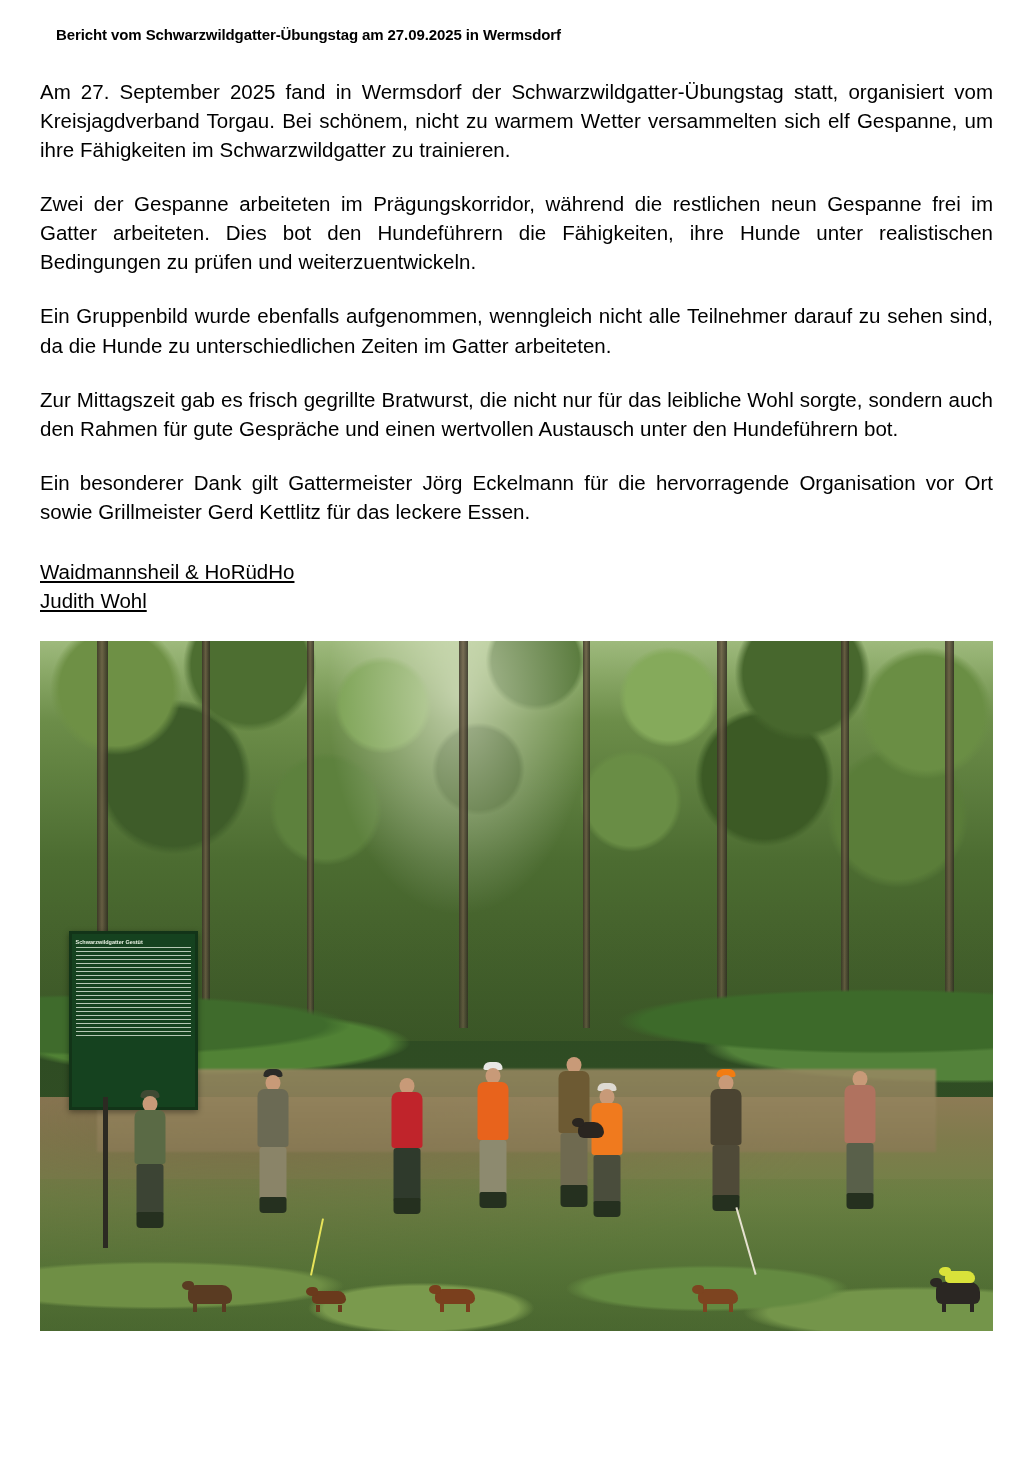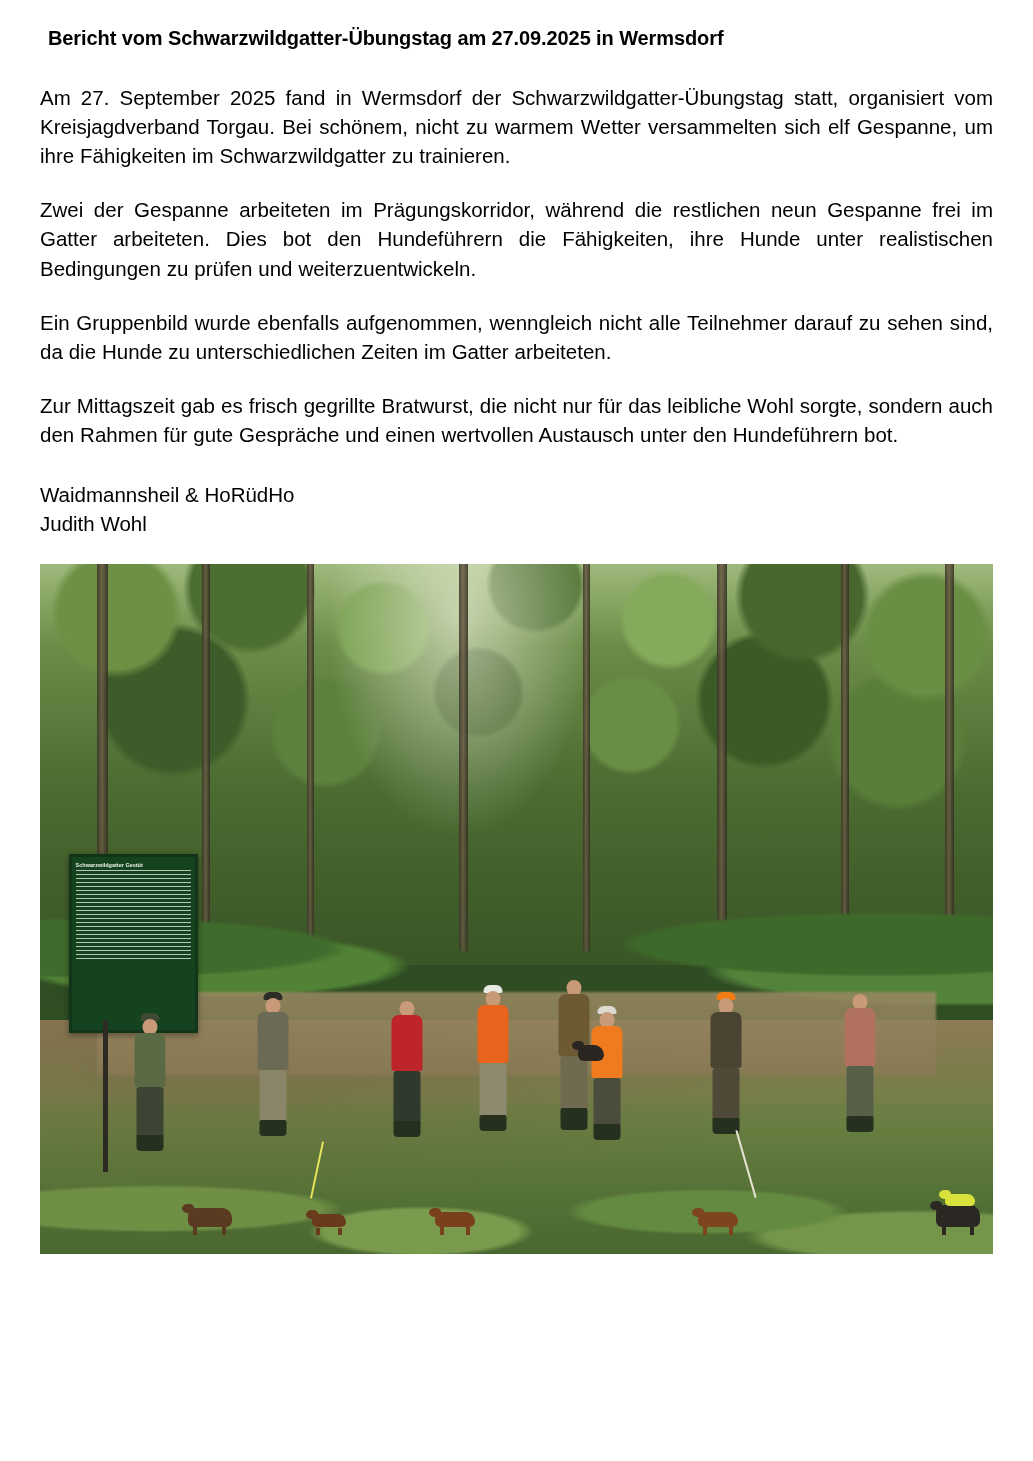--- a/index.html
+++ b/index.html
@@ -15,41 +15,41 @@
     overflow: hidden;
   }
   .page {
     position: relative;
     width: 1033px;
     height: 1461px;
     box-sizing: border-box;
     padding: 26px 40px 0 40px;
   }
   .doc-title {
-    font-size: 20px;
+    font-size: 15px;
     font-weight: bold;
     line-height: 1.25;
-    margin: 0 0 0 8px;
+    margin: 0 0 0 16px;
     letter-spacing: -0.1px;
   }
   .para {
     font-size: 20.5px;
     line-height: 1.42;
     text-align: justify;
     margin: 25px 0 0 0;
     word-spacing: 0.2px;
   }
   .para.first { margin-top: 32px; }
   .sig {
     font-size: 20.5px;
     line-height: 1.42;
     margin: 31px 0 0 0;
     text-align: left;
   }
-  .sig div { white-space: nowrap; }
+  .sig div { white-space: nowrap; text-decoration: underline; }
 
   
   .photo-wrap {
     margin-top: 26px;
     width: 953px;
     height: 690px;
     position: relative;
     overflow: hidden;
     background: #2d4a22;
   }
@@ -306,20 +306,21 @@
 <body>
 
 <div class="page">
 
   <h1 class="doc-title">Bericht vom Schwarzwildgatter-Übungstag am 27.09.2025 in Wermsdorf</h1>
 
   <p class="para first">Am 27. September 2025 fand in Wermsdorf der Schwarzwildgatter-Übungstag statt, organisiert vom Kreisjagdverband Torgau. Bei schönem, nicht zu warmem Wetter versammelten sich elf Gespanne, um ihre Fähigkeiten im Schwarzwildgatter zu trainieren.</p>
   <p class="para">Zwei der Gespanne arbeiteten im Prägungskorridor, während die restlichen neun Gespanne frei im Gatter arbeiteten. Dies bot den Hundeführern die Fähigkeiten, ihre Hunde unter realistischen Bedingungen zu prüfen und weiterzuentwickeln.</p>
   <p class="para">Ein Gruppenbild wurde ebenfalls aufgenommen, wenngleich nicht alle Teilnehmer darauf zu sehen sind, da die Hunde zu unterschiedlichen Zeiten im Gatter arbeiteten.</p>
   <p class="para">Zur Mittagszeit gab es frisch gegrillte Bratwurst, die nicht nur für das leibliche Wohl sorgte, sondern auch den Rahmen für gute Gespräche und einen wertvollen Austausch unter den Hundeführern bot.</p>
+  <p class="para">Ein besonderer Dank gilt Gattermeister Jörg Eckelmann für die hervorragende Organisation vor Ort sowie Grillmeister Gerd Kettlitz für das leckere Essen.</p>
 
   <div class="sig">
     <div>Waidmannsheil &amp; HoRüdHo</div>
     <div>Judith Wohl</div>
   </div>
 
   <div class="photo-wrap">
     <div class="photo">
 
       <div class="canopy"></div>

